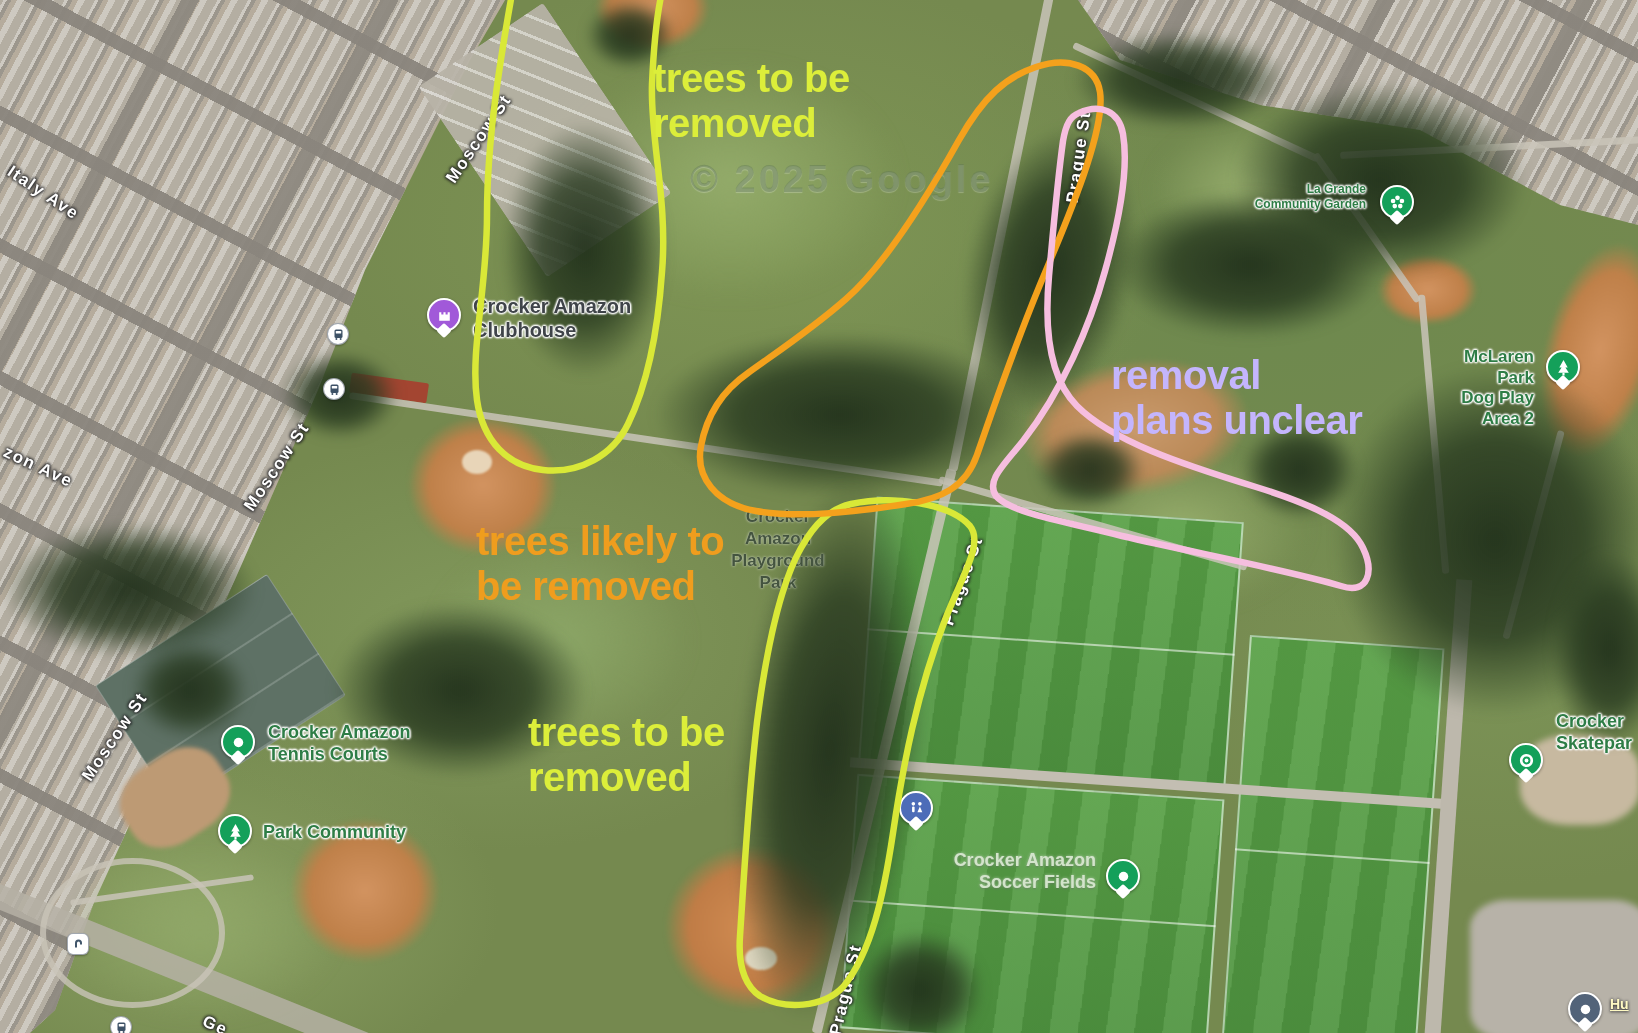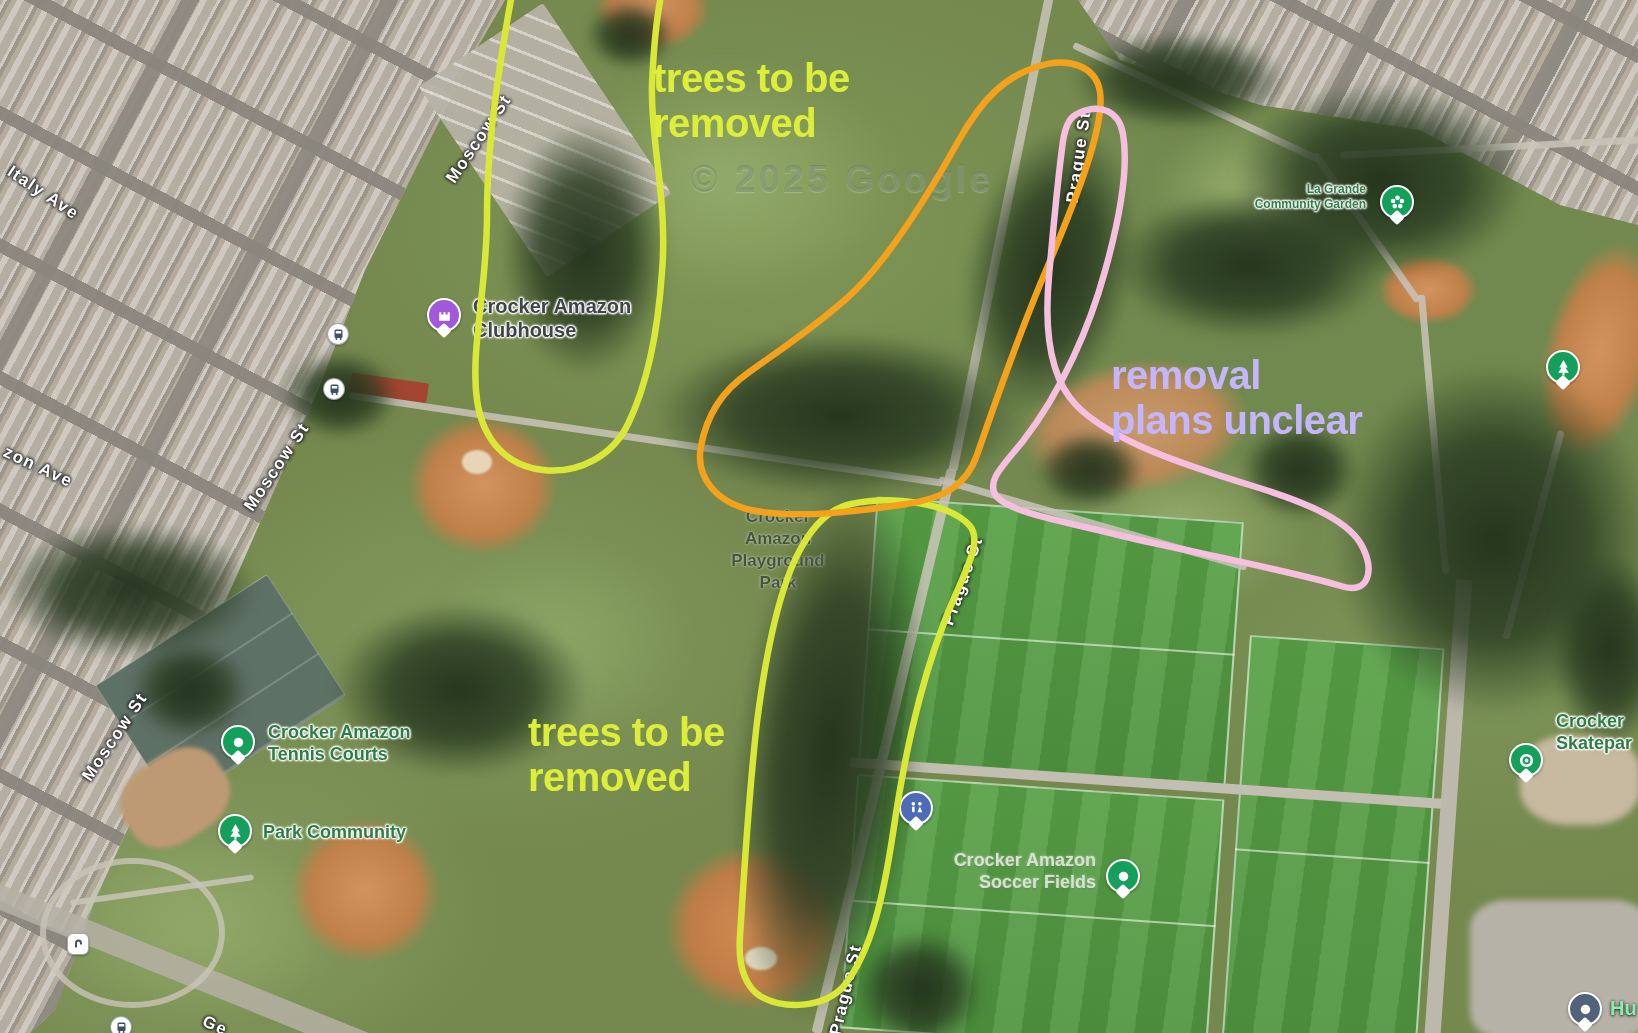--- a/index.html
+++ b/index.html
@@ -44,22 +44,22 @@
       1px 0 3px rgba(35,35,38,.75),-1px 0 3px rgba(35,35,38,.75);}
   .plabel{font:700 18px/1.22 "Liberation Sans",sans-serif;white-space:pre-line;z-index:35;
     text-shadow:0 0 3px #fff,0 0 3px #fff,0 1px 2px #fff,1px 0 2px #fff,-1px 0 2px #fff,0 -1px 2px #fff;}
   .green{color:#2e7d46;}
   .gray{color:#3f4449;font-size:20px;}
   .pale{color:#d3e4cb;text-shadow:0 0 3px rgba(255,255,255,.55),0 1px 2px rgba(0,0,0,.35);}
   .ralign{transform:translateX(-100%);text-align:right;}
   .pname{color:#44543f;font:700 17px/1.3 "Liberation Sans",sans-serif;text-align:center;
     transform:translateX(-50%);white-space:pre-line;z-index:34;
     text-shadow:0 0 3px rgba(255,255,255,.6),0 0 1px rgba(255,255,255,.45);}
-  .white{color:#86efac;font-size:20px;
-    text-shadow:0 1px 3px rgba(35,35,38,.9),0 0 3px rgba(35,35,38,.7);}
+  .white{color:#fef9c3;font-size:14px;
+    text-shadow:0 1px 3px rgba(35,35,38,.9),0 0 3px rgba(35,35,38,.7);text-decoration:underline;}
   .note{font:700 40px/1.12 "Liberation Sans",sans-serif;white-space:pre-line;
     letter-spacing:-.5px;z-index:60;}
   .wmark{font:700 38px "Liberation Sans",sans-serif;color:rgba(90,115,80,.42);
     letter-spacing:3px;z-index:28;text-shadow:0 1px 1px rgba(255,255,255,.25);}
 
   .pin{width:34px;height:34px;border-radius:50%;border:2px solid #fff;z-index:40;
     box-shadow:0 1px 3px rgba(0,0,0,.4);display:flex;align-items:center;justify-content:center;}
   .pin::after{content:"";position:absolute;left:50%;bottom:-6px;width:11px;height:11px;
     background:#fff;transform:translateX(-50%) rotate(45deg);z-index:-1;border-radius:2px;}
   .pin svg{position:static;width:19px;height:19px;}
@@ -252,33 +252,37 @@
   <div class="chip sq" style="left:67px;top:933px;">
     <svg viewBox="0 0 13 13">
         <path fill="#41566b" d="M3 9.5 V5 a3.5 3.5 0 0 1 7 0 v1.5 h-2 V5 a1.5 1.5 0 0 0 -3 0 v4.5 z"></path>
       </svg>
   </div>
 
   <div class="plabel gray" style="left:473px;top:294px;">Crocker Amazon
 Clubhouse</div>
   <div class="plabel green ralign" style="left:1366px;top:182px;font-size:12px;">La Grande
 Community Garden</div>
+  <div class="plabel green ralign" style="left:1534px;top:347px;font-size:17px;">McLaren Park
+Dog Play Area 2</div>
   <div class="plabel green" style="left:268px;top:722px;">Crocker Amazon
 Tennis Courts</div>
   <div class="plabel green" style="left:263px;top:822px;">Park Community</div>
   <div class="pname" style="left:778px;top:506px;">Crocker
 Amazon
 Playground
 Park</div>
   <div class="plabel pale ralign" style="left:1096px;top:850px;">Crocker Amazon
 Soccer Fields</div>
   <div class="plabel green" style="left:1556px;top:711px;">Crocker
 Skatepar</div>
   <div class="plabel white" style="left:1610px;top:996px;">Hu</div>
 
   <div class="note" style="left: 653px; top: 56px; color: rgb(220, 238, 58);">trees to be
 removed</div>
+  <div class="note" style="left: 476px; top: 519px; color: rgb(239, 157, 30);">trees likely to
+be removed</div>
   <div class="note" style="left: 528px; top: 710px; color: rgb(220, 238, 58);">trees to be
 removed</div>
   <div class="note" style="left: 1111px; top: 326px; color: #c4b5fd; margin-top: 27px;">removal
 plans unclear</div>
 
 </div>
 
 </body></html>

